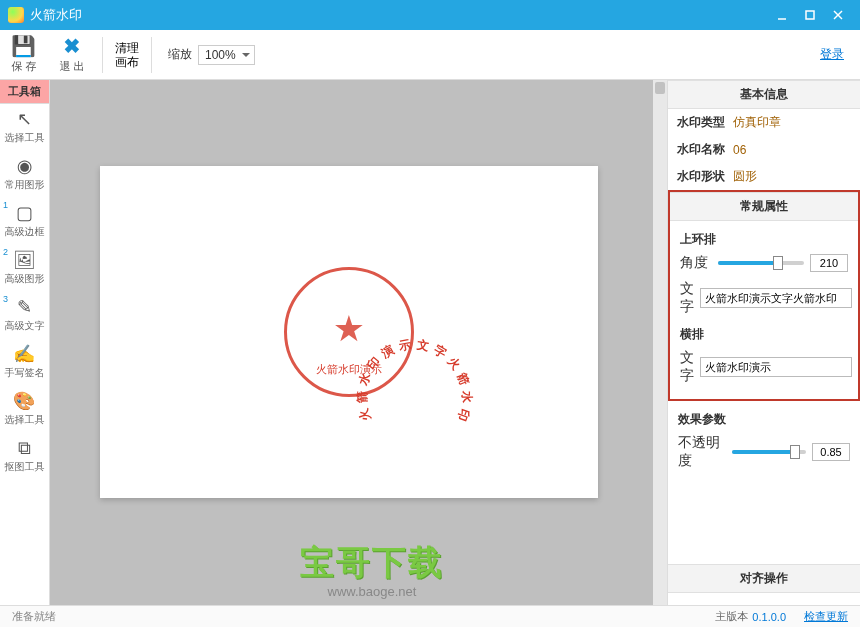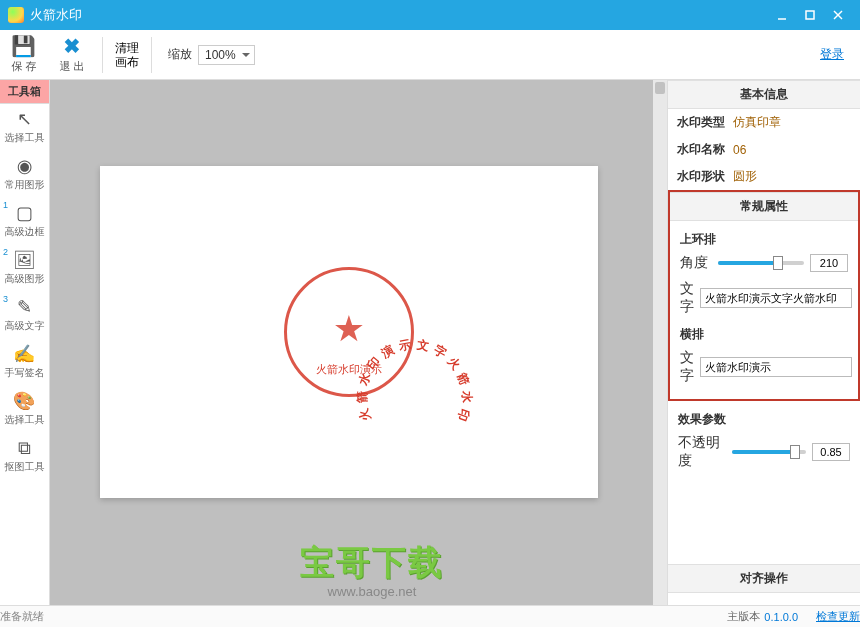--- a/index.html
+++ b/index.html
@@ -56,21 +56,21 @@
 .slider { flex: 1; height: 4px; background: #d0d0d0; position: relative; border-radius: 2px; }
 .slider .track { position: absolute; left: 0; top: 0; bottom: 0; background: #25a6e1; border-radius: 2px; }
 .slider .thumb { position: absolute; top: 50%; width: 10px; height: 14px; background: #fff; border: 1px solid #888; transform: translate(-50%,-50%); }
 .numbox { width: 38px; border: 1px solid #bbb; font-size: 11px; padding: 2px 3px; text-align: center; }
 .txtbox { flex: 1; border: 1px solid #bbb; font-size: 11px; padding: 3px 4px; }
 
 .watermark-overlay { position: absolute; left: 300px; top: 540px; pointer-events: none; }
 .wm-text { font-size: 34px; font-weight: bold; color: #7ac943; font-family: "SimHei", sans-serif; text-shadow: 1px 1px 0 #5aa030; letter-spacing: 2px; }
 .wm-url { font-size: 13px; color: #888; text-align: center; margin-top: -2px; }
 
-.statusbar { position: absolute; left: 0; right: 0; bottom: 0; height: 22px; border-top: 1px solid #ddd; background: #fafafa; display: flex; align-items: center; padding: 0 0; font-size: 11px; color: #888; }
+.statusbar { position: absolute; left: 0; right: 0; bottom: 0; height: 22px; border-top: 1px solid #ddd; background: #fafafa; display: flex; align-items: center; padding: 0 12px; font-size: 11px; color: #888; }
 .statusbar .spacer { flex: 1; }
 .statusbar .ver-lbl { color: #666; margin-right: 4px; }
 .statusbar .ver { color: #0078d7; margin-right: 18px; }
 .statusbar .upd { color: #0078d7; text-decoration: underline; cursor: pointer; }
 </style>
 </head>
 <body>
 
 <div class="titlebar">
   <div class="logo"></div>

